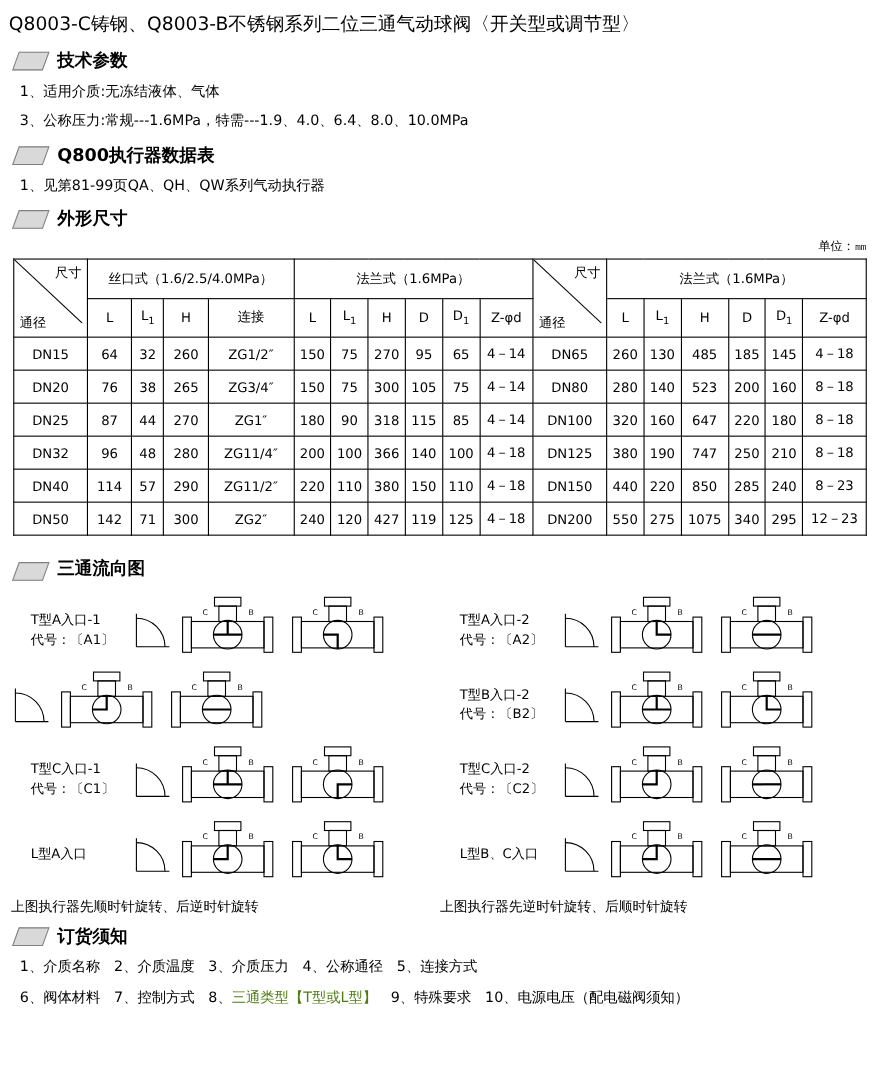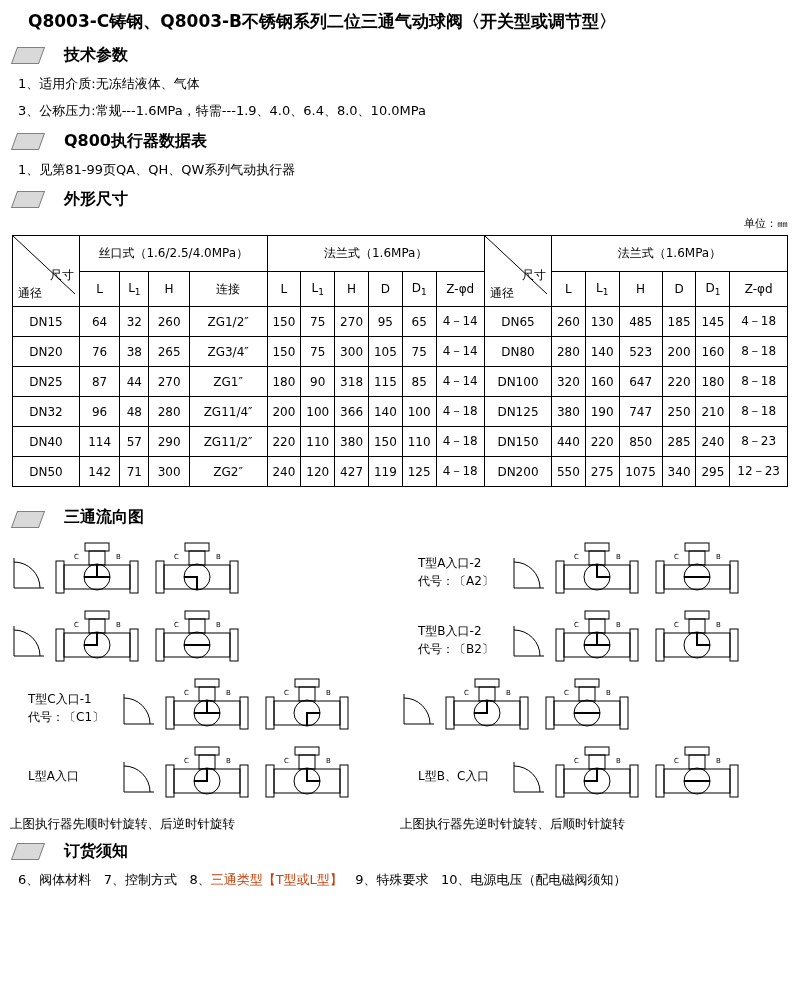--- a/index.html
+++ b/index.html
@@ -6,31 +6,30 @@
   body{
     width:800px;
     font-family:"DejaVu Sans","Liberation Sans",sans-serif;
     background:#ffffff;
     color:#000000;
     font-size:13px;
   }
   .page{width:800px;min-height:992px;position:relative;padding:0;box-sizing:border-box;}
   .title{
     font-size:17px;
-    font-weight:bold;
+    font-weight:normal;
     text-align:left;
     padding:10px 8px 6px 8px;
     letter-spacing:0px;
     white-space:nowrap;
-    margin-left:20px;
   }
   .section-head{
     display:flex;
     align-items:center;
-    gap:22px;
+    gap:10px;
     padding:6px 0 4px 14px;
   }
   .sec-mark{
     width:26px;height:15px;
     background:#d9d9d9;
     border:1px solid #808080;
     transform:skewX(-20deg);
     display:inline-block;
   }
   .sec-title{font-size:16px;font-weight:bold;}
@@ -49,21 +48,21 @@
     font-weight:normal;
     white-space:nowrap;
   }
   .slash-cell{
     position:relative;
     padding:0;
     height:58px;
     width:62px;
   }
   .slash-cell .lbl-top{
-    position:absolute;right:5px;top:4px;font-size:12px;margin-top:27px;
+    position:absolute;right:5px;top:4px;font-size:12px;
   }
   .slash-cell .lbl-bot{
     position:absolute;left:5px;bottom:4px;font-size:12px;
   }
   .slash-cell svg{position:absolute;left:0;top:0;}
   .sub{font-size:9px;vertical-align:sub;}
   .flow-wrap{
     margin:6px 10px 0 10px;
     position:relative;
   }
@@ -86,21 +85,21 @@
   }
   .arc-icon{width:38px;height:40px;flex:0 0 38px;}
   .valve-pair{display:flex;gap:14px;padding-left:6px;}
   .note-row{
     display:flex;
     font-size:12.5px;
     padding:6px 0 2px 0;
   }
   .note-half{width:50%;text-align:left;}
   .order-line{padding:3px 0 3px 18px;font-size:13px;line-height:1.7;white-space:nowrap;}
-  .blue{color:#c2410c;}
+  .blue{color:#4d7c0f;}
 </style>
 </head>
 <body>
 
 <div class="page">
 
   <div class="title">Q8003-C铸钢、Q8003-B不锈钢系列二位三通气动球阀〈开关型或调节型〉</div>
 
   <div class="section-head">
     <span class="sec-mark"></span>
@@ -286,20 +285,24 @@
 
   <div class="section-head" style="margin-top:14px;align-items:flex-end;">
     <span class="sec-mark"></span>
     <span class="sec-title">三通流向图</span>
   </div>
 
   <div class="flow-wrap">
 
     <div class="flow-row">
       <div class="flow-half">
+        <div class="flow-label">
+          <div>T型A入口-1</div>
+          <div>代号：〔A1〕</div>
+        </div>
         <svg class="arc-icon" viewBox="0 0 38 40">
           <path d="M4 36 L4 6 M4 36 L34 36" stroke="#000" fill="none" stroke-width="1"></path>
           <path d="M4 10 A26 26 0 0 1 30 36" stroke="#000" fill="none" stroke-width="1"></path>
         </svg>
         <div class="valve-pair">
           <svg width="86" height="62" viewBox="0 0 86 62">
             <rect x="10" y="24" width="66" height="24" fill="none" stroke="#000"></rect>
             <rect x="2" y="20" width="8" height="32" fill="none" stroke="#000"></rect>
             <rect x="76" y="20" width="8" height="32" fill="none" stroke="#000"></rect>
             <rect x="31" y="2" width="24" height="8" fill="none" stroke="#000"></rect>
@@ -454,20 +457,24 @@
             <rect x="31" y="2" width="24" height="8" fill="none" stroke="#000"></rect>
             <rect x="35" y="10" width="16" height="14" fill="none" stroke="#000"></rect>
             <circle cx="43" cy="36" r="13" fill="none" stroke="#000"></circle>
             <path d="M56 36 L43 36 L43 49" stroke="#000" stroke-width="2" fill="none"></path>
             <text x="20" y="18" font-size="7" font-family="DejaVu Sans">C</text>
             <text x="62" y="18" font-size="7" font-family="DejaVu Sans">B</text>
           </svg>
         </div>
       </div>
       <div class="flow-half">
+        <div class="flow-label">
+          <div>T型C入口-2</div>
+          <div>代号：〔C2〕</div>
+        </div>
         <svg class="arc-icon" viewBox="0 0 38 40">
           <path d="M4 36 L4 6 M4 36 L34 36" stroke="#000" fill="none" stroke-width="1"></path>
           <path d="M4 10 A26 26 0 0 1 30 36" stroke="#000" fill="none" stroke-width="1"></path>
         </svg>
         <div class="valve-pair">
           <svg width="86" height="62" viewBox="0 0 86 62">
             <rect x="10" y="24" width="66" height="24" fill="none" stroke="#000"></rect>
             <rect x="2" y="20" width="8" height="32" fill="none" stroke="#000"></rect>
             <rect x="76" y="20" width="8" height="32" fill="none" stroke="#000"></rect>
             <rect x="31" y="2" width="24" height="8" fill="none" stroke="#000"></rect>
@@ -563,20 +570,27 @@
 
     <div class="note-row">
       <div class="note-half">上图执行器先顺时针旋转、后逆时针旋转</div>
       <div class="note-half">上图执行器先逆时针旋转、后顺时针旋转</div>
     </div>
   </div>
 
   <div class="section-head">
     <span class="sec-mark"></span>
     <span class="sec-title">订货须知</span>
+  </div>
+  <div class="order-line">
+    <span>1、介质名称</span>&nbsp;&nbsp;
+    <span>2、介质温度</span>&nbsp;&nbsp;
+    <span>3、介质压力</span>&nbsp;&nbsp;
+    <span>4、公称通径</span>&nbsp;&nbsp;
+    <span>5、连接方式</span>
   </div>
   <div class="order-line">
     <span>6、阀体材料</span>&nbsp;&nbsp;
     <span>7、控制方式</span>&nbsp;&nbsp;
     <span>8、</span><span class="blue">三通类型【T型或L型】</span>&nbsp;&nbsp;
     <span>9、特殊要求</span>&nbsp;&nbsp;
     <span>10、电源电压（配电磁阀须知）</span>
   </div>
 
 </div>

